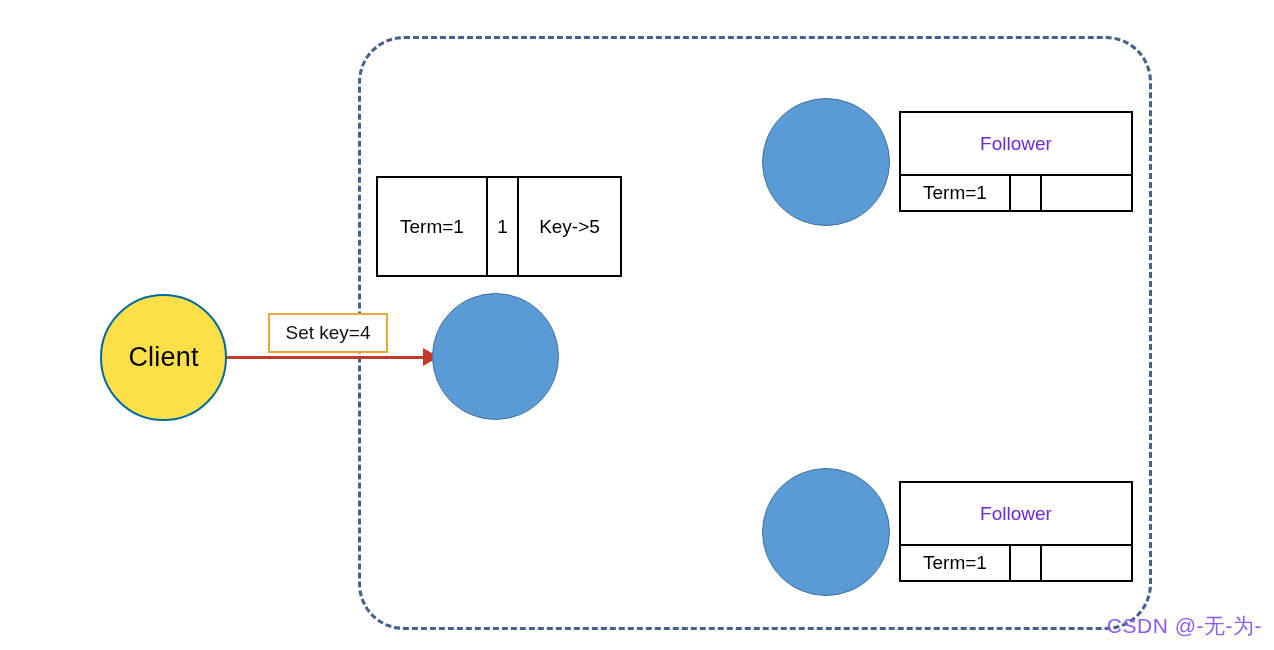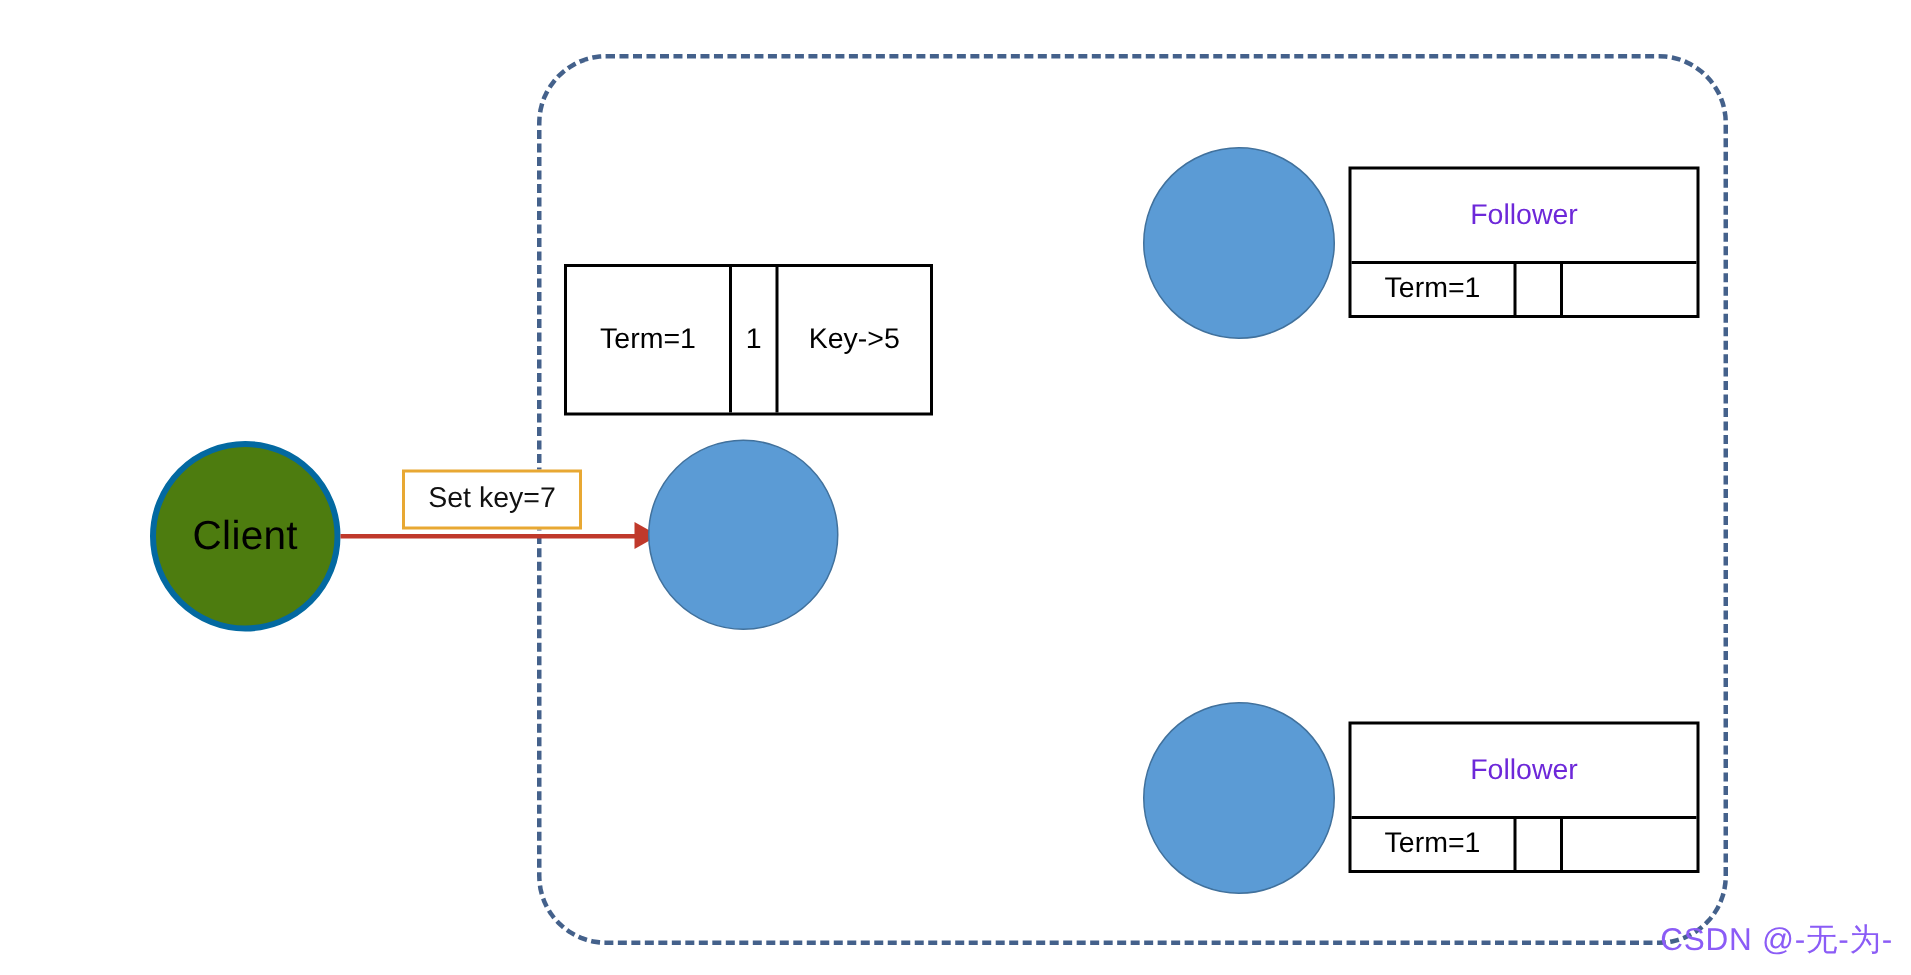--- a/index.html
+++ b/index.html
@@ -34,22 +34,22 @@
     box-sizing: border-box;
     display: flex;
     align-items: center;
     justify-content: center;
   }
   .node-circle.blue {
     background: #5b9bd5;
     border: 1px solid #41719c;
   }
   .node-circle.green {
-    background: #4d7c0f;
-    border: 4px solid #0369a1;
+    background: #fde047;
+    border: 2px solid #0369a1;
   }
   .node-label {
     font-size: 27px;
     color: #000000;
     line-height: 1;
     letter-spacing: 0.2px;
   }
   .state-box {
     position: absolute;
     box-sizing: border-box;
@@ -133,21 +133,21 @@
   <div class="cluster-boundary"></div>
 
   <div class="node-circle green" style="left:100px; top:294px; width:127px; height:127px;">
     <span class="node-label">Client</span>
   </div>
 
   <div class="arrow-line" style="left:227px; top:356px; width:202px;"></div>
   <div class="arrow-head" style="left:423px; top:348px;"></div>
 
   <div class="msg-label" style="left:268px; top:313px; width:120px; height:40px;">
-    <span>Set key=7</span>
+    <span>Set key=4</span>
   </div>
 
   <div class="node-circle blue" style="left:432px; top:293px; width:127px; height:127px;"></div>
 
   <div class="state-box" style="left:376px; top:176px; width:246px; height:101px;">
     <div class="state-row">
       <div class="state-cell cell-term">Term=1</div>
       <div class="state-cell cell-index">1</div>
       <div class="state-cell cell-entry">Key-&gt;5</div>
     </div>

